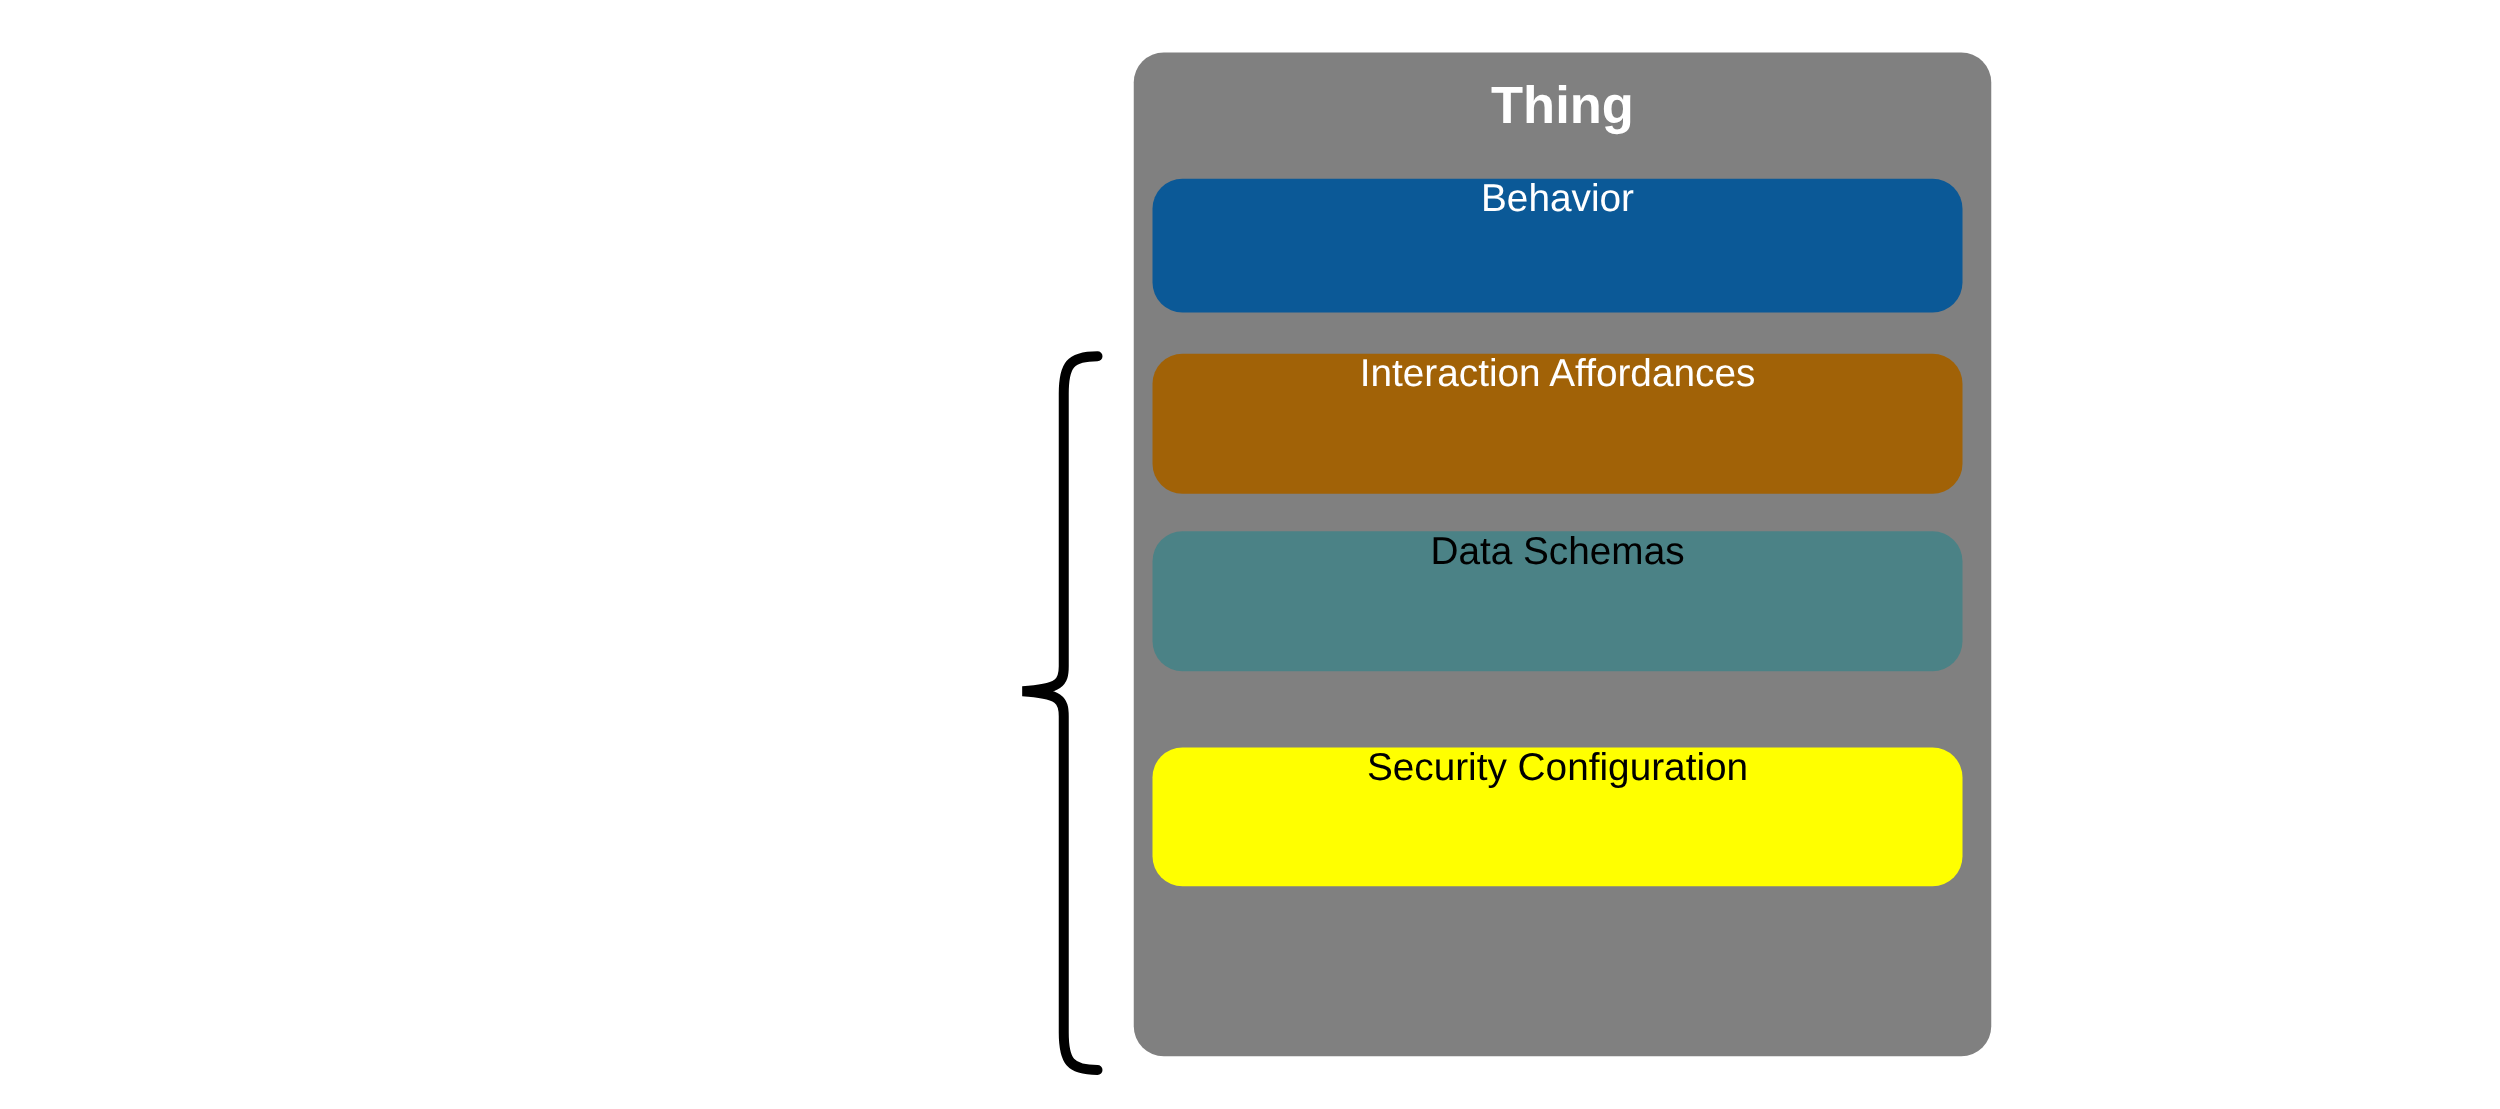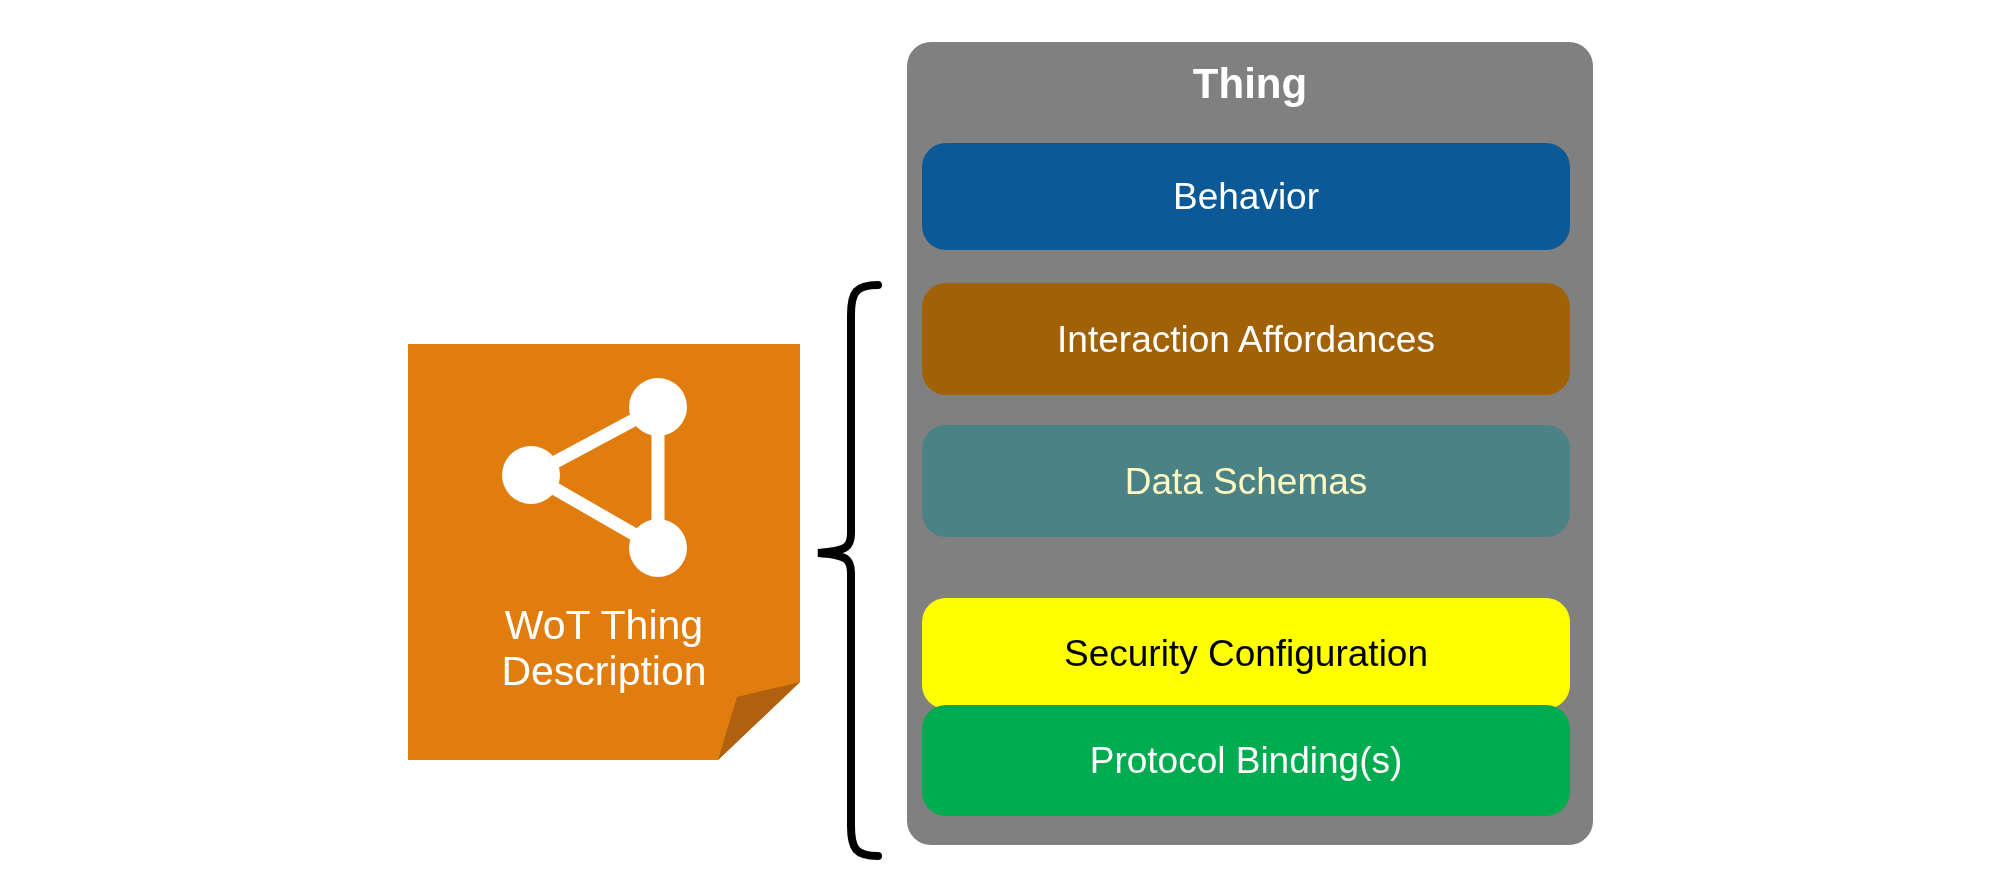--- a/index.html
+++ b/index.html
@@ -52,78 +52,54 @@
     text-align: center;
     font-size: 42px;
     font-weight: 700;
     line-height: 48px;
   }
   .pbox {
     position: absolute;
     left: 15px; width: 648px;
     border-radius: 24px;
     display: flex;
-    align-items: center;
     justify-content: center;
-    font-size: 37px;
+    font-size: 31px;
     line-height: 1;
   }
   .pbox-behavior    { top: 101px; height: 107px; }
   .pbox-interaction { top: 241px; height: 112px; }
   .pbox-data        { top: 383px; height: 112px; }
   .pbox-security    { top: 524px; height: 111px; }
   .pbox-protocol    { top: 663px; height: 111px; }
 </style>
 </head>
 <body>
 
 <div id="stage">
 
-  <div class="note">
-    <div class="note-main" style="background-color: rgb(225, 125, 14);"></div>
-    <div class="note-fold" style="background-color: rgb(176, 96, 15);"></div>
-    <svg class="note-logo" width="392" height="416" viewBox="0 0 392 416" aria-hidden="true">
-      <g stroke="#FFFFFF" stroke-width="13" fill="none">
-        <line x1="123" y1="131" x2="250" y2="63"></line>
-        <line x1="123" y1="131" x2="250" y2="204"></line>
-        <line x1="250" y1="63" x2="250" y2="204"></line>
-      </g>
-      <g fill="#FFFFFF">
-        <circle cx="123" cy="131" r="29"></circle>
-        <circle cx="250" cy="63" r="29"></circle>
-        <circle cx="250" cy="204" r="29"></circle>
-      </g>
-    </svg>
-    <div class="note-label" style="color: rgb(255, 255, 255);">
-      <div>WoT Thing</div>
-      <div>Description</div>
-    </div>
-  </div>
 
   <svg class="brace" width="120" height="600" viewBox="0 0 120 600" aria-hidden="true">
     <path d="M98 15 C76 15 71 22 71 45 L71 263 C71 276 68 281 38 283 C68 285 71 290 71 303 L71 556 C71 579 76 586 98 586" fill="none" stroke-width="8" stroke-linecap="round" stroke="#000000"></path>
   </svg>
 
   <div class="panel" style="background-color: rgb(128, 128, 128);">
     <div class="panel-title" style="color: rgb(255, 255, 255);">Thing</div>
 
     <div class="pbox pbox-behavior" style="background-color: rgb(11, 89, 151); color: rgb(255, 255, 255);">
       <span>Behavior</span>
     </div>
 
     <div class="pbox pbox-interaction" style="background-color: #a16207; color: rgb(255, 255, 255);">
       <span>Interaction Affordances</span>
     </div>
 
-    <div class="pbox pbox-data" style="background-color: rgb(75, 130, 134); color: #fef9c3;">
+    <div class="pbox pbox-data" style="background-color: rgb(75, 130, 134); color: #000000;">
       <span>Data Schemas</span>
     </div>
 
     <div class="pbox pbox-security" style="background-color: rgb(255, 255, 0); color: rgb(0, 0, 0); margin-top: 32px;">
       <span>Security Configuration</span>
     </div>
 
-    <div class="pbox pbox-protocol" style="background-color: rgb(0, 172, 79); color: rgb(255, 255, 255);">
-      <span>Protocol Binding(s)</span>
-    </div>
   </div>
 
 </div>
 
 </body></html>

